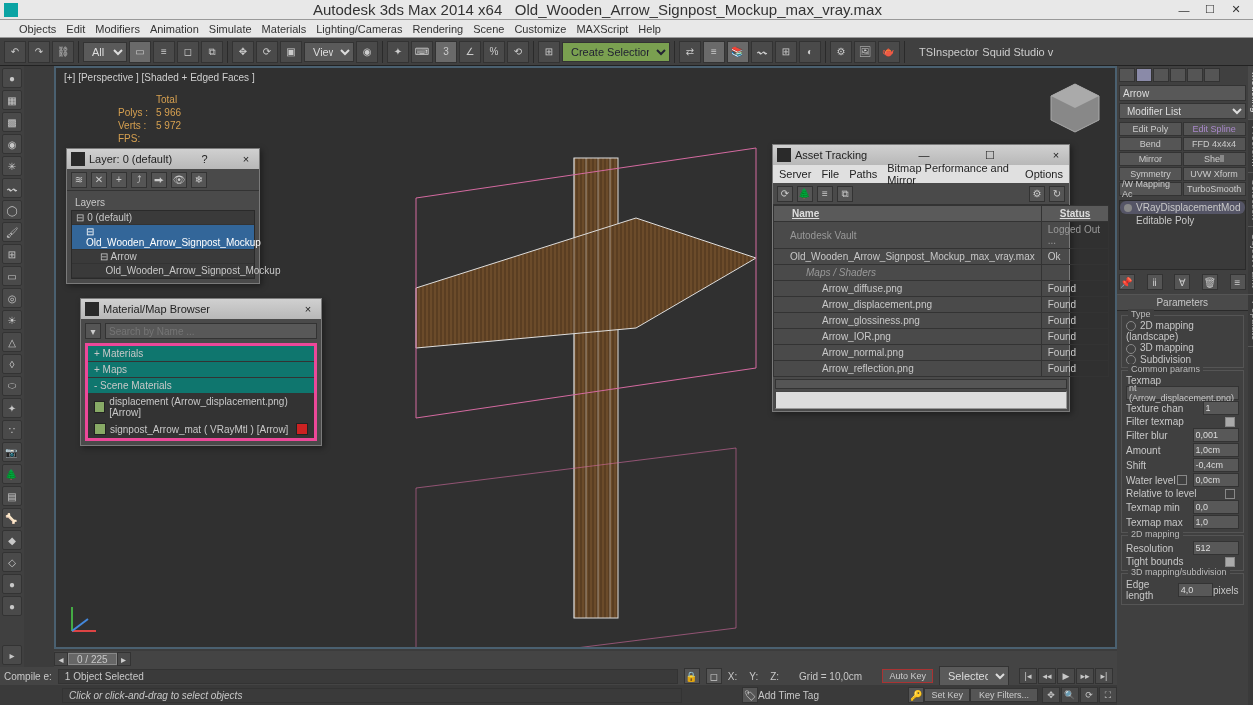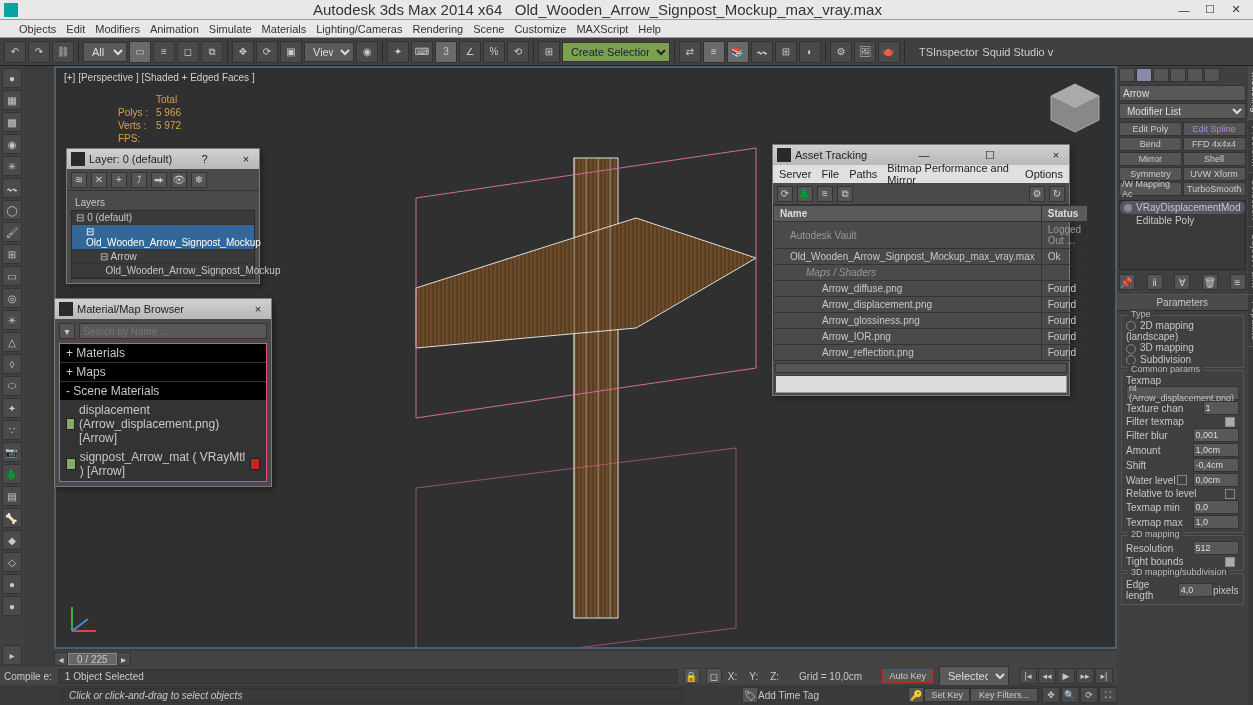--- a/index.html
+++ b/index.html
@@ -58,30 +58,30 @@
   .panel .ptool { height:22px; background:#4a4a4a; display:flex; align-items:center; padding:0 4px; gap:4px; border-bottom:1px solid #333; }
   .minibtn { width:16px; height:16px; background:#555; border:1px solid #333; font-size:10px; display:flex; align-items:center; justify-content:center; color:#ccc; }
   .layerbody { padding:4px; background:#4a4a4a; }
   .layerbody .lhead { font-size:10px; padding:2px 4px; }
   .tree { background:#3a3a3a; border:1px solid #2a2a2a; font-size:10px; }
   .trow { padding:1px 4px; border-bottom:1px solid #333; }
   .trow.b { background:#336699; color:#fff; }
   .pmenu { height:18px; background:#e0e0e0; color:#222; display:flex; align-items:center; padding:0 6px; gap:10px; font-size:11px; }
   .atbody { background:#4a4a4a; }
   .attable { width:100%; border-collapse:collapse; font-size:10px; }
-  .attable th { background:#5a5a5a; border:1px solid #333; text-align:left; padding:2px 6px; color:#ddd; }
+  .attable th { background:#5a5a5a; border:1px solid #333; text-align:left; padding:2px 18px; color:#ddd;text-decoration:underline; }
   .attable td { border:1px solid #333; padding:2px 6px; }
   .attable tr.dim { color:#999; }
   .statusbar { position:absolute; left:0; right:136px; bottom:20px; height:18px; background:#444; display:flex; align-items:center; font-size:10px; padding:0 4px; gap:6px; }
   .bottombar { position:absolute; left:0; right:136px; bottom:0; height:20px; background:#3a3a3a; display:flex; align-items:center; font-size:10px; }
   .playctrl { display:flex; gap:1px; margin-left:4px; }
   .playctrl .pb { width:18px; height:16px; background:#4a4a4a; border:1px solid #333; font-size:9px; display:flex; align-items:center; justify-content:center; }
   .mmbrowser .mmbody { padding:4px; background:#4a4a4a; }
   .mmbrowser .searchrow { display:flex; align-items:center; gap:4px; margin-bottom:4px; }
-  .mmlist { background:#000000; border:1px solid #ec4899; font-size:12px; }
+  .mmlist { background:#0f766e; border:3px solid #ec4899; font-size:10px; }
   .mmlist .mrow { padding:2px 6px; border-bottom:1px solid #333; }
   .mmlist .mrow.sw { display:flex; align-items:center; gap:4px; background:#333; }
   .swatch { width:12px; height:12px; background:#8a6; border:1px solid #222; }
   .swatch.red { background:#c22; }
 </style>
 </head>
 <body>
 
 <div class="titlebar">
   <div class="logo"></div>
@@ -391,21 +391,21 @@
     <div class="lhead">Layers</div>
     <div class="tree">
       <div class="trow"><span>⊟ </span><span>0 (default)</span></div>
       <div class="trow b" style="padding-left:14px"><span>⊟ </span><span>Old_Wooden_Arrow_Signpost_Mockup</span></div>
       <div class="trow" style="padding-left:28px"><span>⊟ </span><span>Arrow</span></div>
       <div class="trow" style="padding-left:28px"><span>&nbsp;&nbsp;</span><span>Old_Wooden_Arrow_Signpost_Mockup</span></div>
     </div>
   </div>
 </div>
 
-<div class="panel mmbrowser" style="left:54px;top:298px;width:218px">
+<div class="panel mmbrowser" style="left:80px;top:298px;width:242px">
   <div class="phead">
     <div class="pico"></div>
     <span>Material/Map Browser</span>
     <span class="pclose">×</span>
   </div>
   <div class="mmbody">
     <div class="searchrow">
       <div class="minibtn">▾</div>
       <input class="cp-input" style="flex: 1 1 0%;" placeholder="Search by Name ...">
     </div>
@@ -476,20 +476,24 @@
       <tr>
             <td style="padding-left:48px">Arrow_displacement.png</td>
             <td>Found</td>
           </tr>
       <tr>
             <td style="padding-left:48px">Arrow_glossiness.png</td>
             <td>Found</td>
           </tr>
       <tr>
             <td style="padding-left:48px">Arrow_IOR.png</td>
+            <td>Found</td>
+          </tr>
+      <tr>
+            <td style="padding-left:48px">Arrow_normal.png</td>
             <td>Found</td>
           </tr>
       <tr>
             <td style="padding-left:48px">Arrow_reflection.png</td>
             <td>Found</td>
           </tr>
     </tbody>
       </table>
     <div style="height:10px;background:#555;border:1px solid #333;margin:2px"></div>
     <div style="height:18px;background:#ddd;border:1px inset #999;margin:2px"></div>

